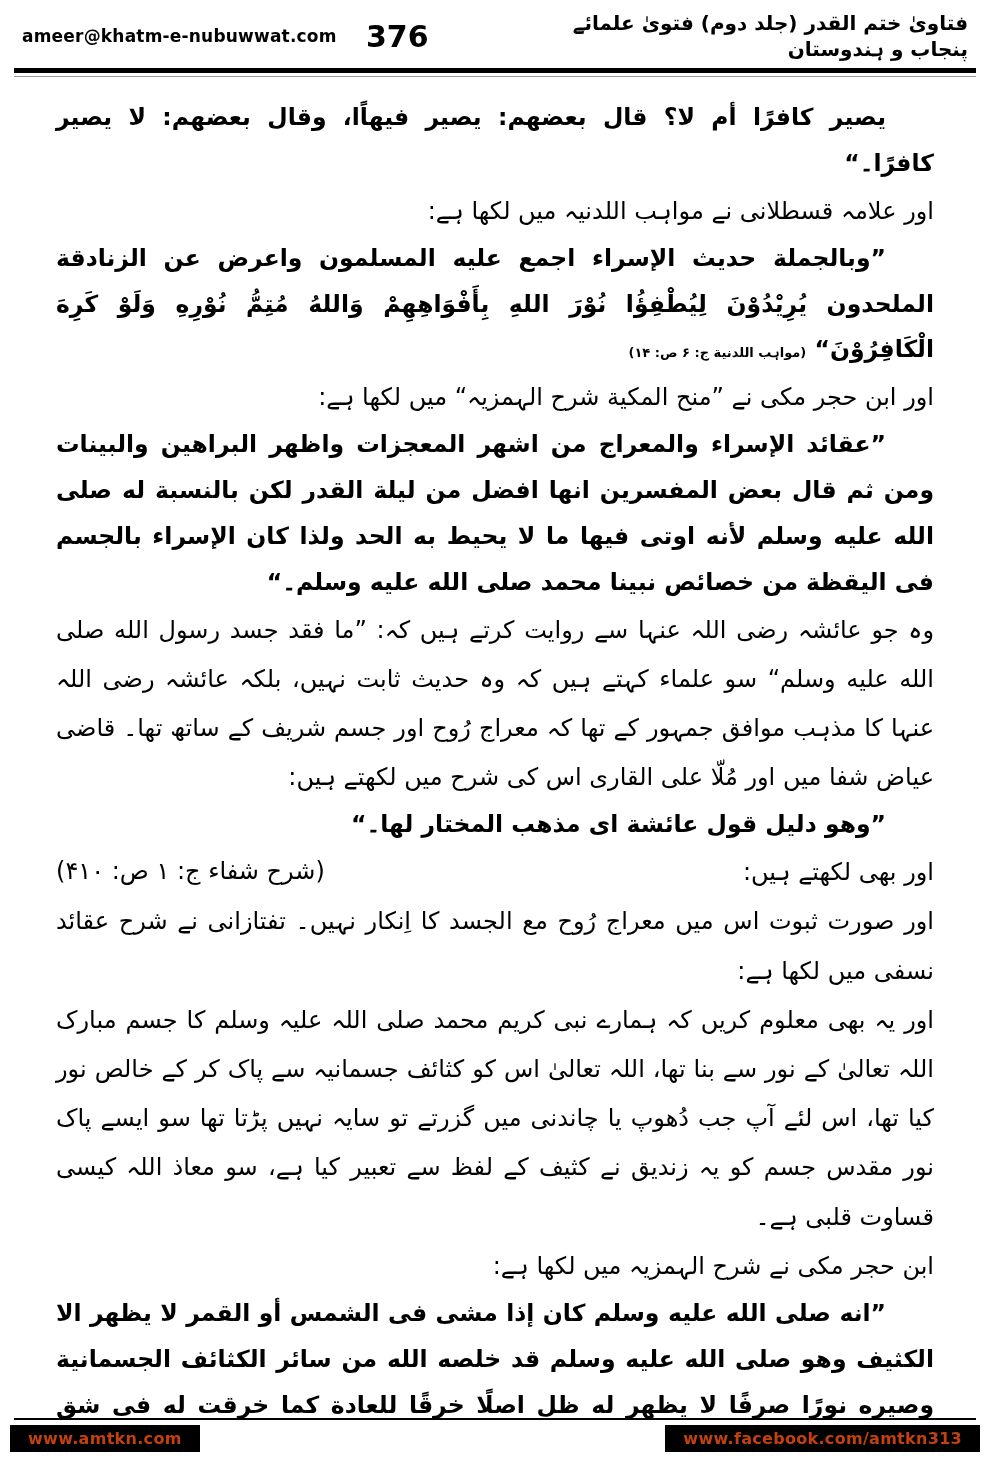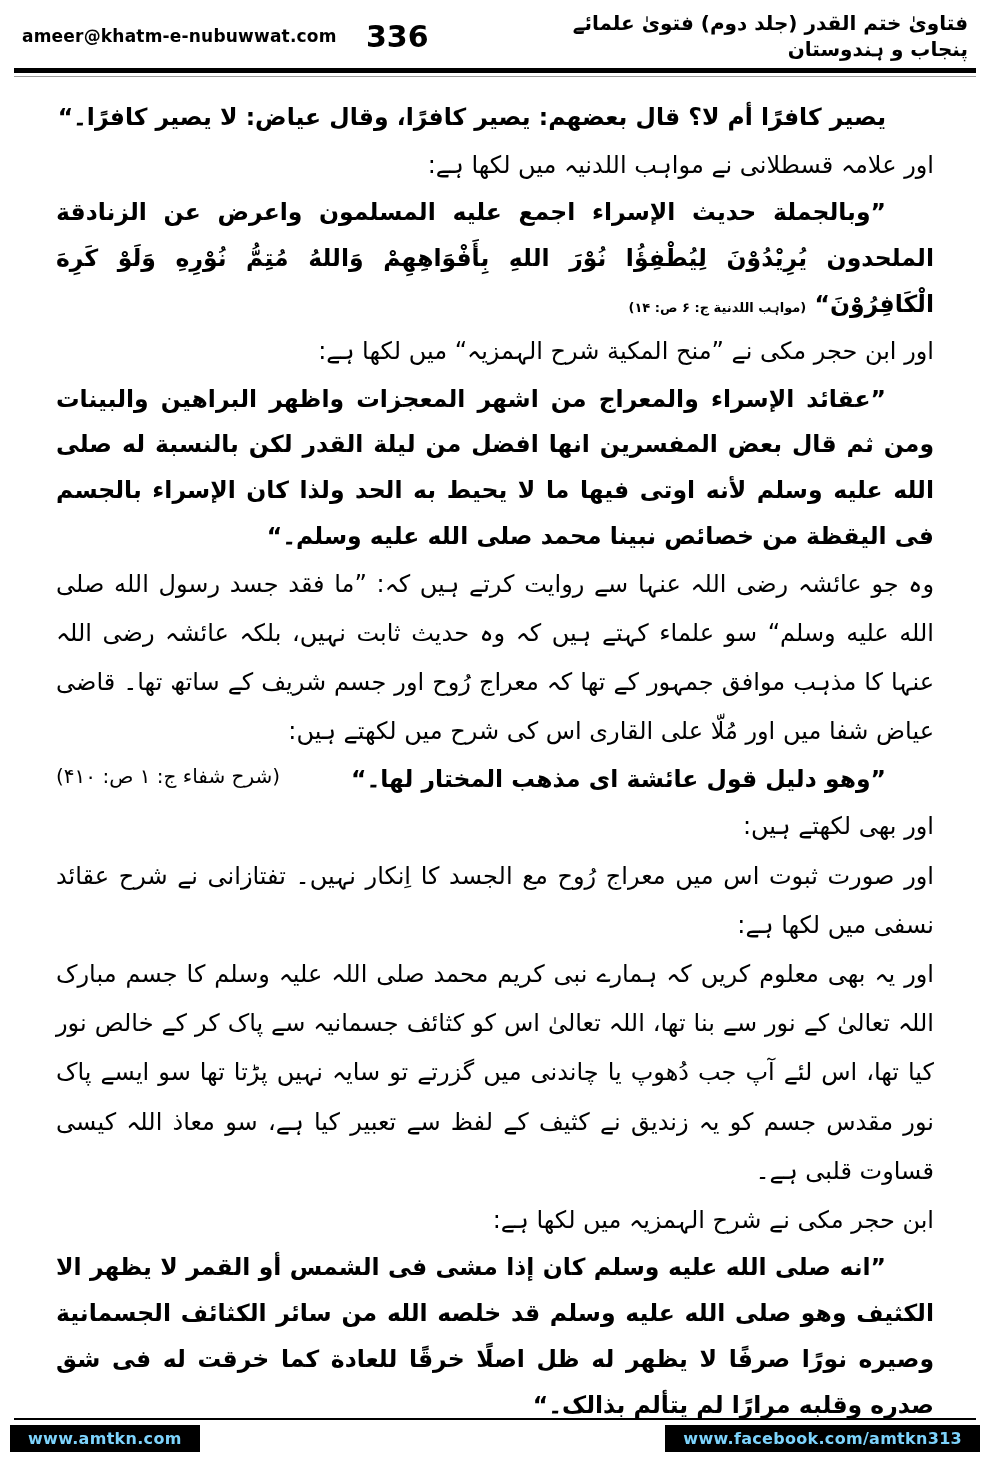--- a/index.html
+++ b/index.html
@@ -60,63 +60,63 @@
   }
   .para.arabic {
     font-weight: bold;
     font-size: 23.5px;
     line-height: 1.95;
   }
   .para.indent { text-indent: 48px; }
   .cite {
     float: left;
     font-weight: normal;
-    font-size: 20px;
+    font-size: 24px;
     line-height: inherit;
   }
   .tail {
     font-weight: bold;
     font-size: 13px;
     margin-top: 12px;
   }
 
   
   .ftr { padding: 0 10px 8px 10px; }
   .ftr-rule { height: 2px; background: #000; margin: 0 4px 5px 4px; }
   .ftr-bars {
     display: flex;
     justify-content: space-between;
     align-items: center;
   }
   .ftr-bar {
     background: #000;
-    color: #7dd3fc;
+    color: #c2410c;
     font-weight: bold;
     font-size: 16px;
     padding: 4px 18px;
     letter-spacing: .3px;
     white-space: nowrap;
   }
 </style>
 </head>
 <body>
 
 <div class="page">
 
   <div class="hdr">
     <span class="email" dir="ltr">ameer@khatm-e-nubuwwat.com</span>
-    <span class="pagenum">336</span>
+    <span class="pagenum">376</span>
     <span class="booktitle">فتاویٰ ختم القدر (جلد دوم) فتویٰ علمائے پنجاب و ہندوستان</span>
   </div>
 
   <div class="rule-thick"></div>
   <div class="rule-thin"></div>
 
   <main class="body">
-      <div class="para arabic indent">یصیر کافرًا أم لا؟ قال بعضهم: یصیر کافرًا، وقال عیاض: لا یصیر کافرًا۔“</div>
+      <div class="para arabic indent">یصیر کافرًا أم لا؟ قال بعضهم: یصیر فیهاًا، وقال بعضهم: لا یصیر کافرًا۔“</div>
       <div class="para urdu">اور علامہ قسطلانی نے مواہب اللدنیہ میں لکھا ہے:</div>
       <div class="para arabic indent">”وبالجملة حدیث الإسراء اجمع علیه المسلمون واعرض عن الزنادقة الملحدون یُرِیْدُوْنَ لِیُطْفِؤُا نُوْرَ اللهِ بِأَفْوَاهِهِمْ وَاللهُ مُتِمُّ نُوْرِهِ وَلَوْ کَرِهَ الْکَافِرُوْنَ“ <span class="tail"> (مواہب اللدنیة ج: ۶ ص: ۱۴)</span></div>
       <div class="para urdu">اور ابن حجر مکی نے ”منح المکیة شرح الہمزیہ“ میں لکھا ہے:</div>
       <div class="para arabic indent">”عقائد الإسراء والمعراج من اشهر المعجزات واظهر البراهین والبینات ومن ثم قال بعض المفسرین انها افضل من لیلة القدر لکن بالنسبة له صلی الله علیه وسلم لأنه اوتی فیها ما لا یحیط به الحد ولذا کان الإسراء بالجسم فی الیقظة من خصائص نبینا محمد صلی الله علیه وسلم۔“</div>
       <div class="para urdu">وہ جو عائشہ رضی اللہ عنہا سے روایت کرتے ہیں کہ: ”ما فقد جسد رسول الله صلی الله علیه وسلم“ سو علماء کہتے ہیں کہ وہ حدیث ثابت نہیں، بلکہ عائشہ رضی اللہ عنہا کا مذہب موافق جمہور کے تھا کہ معراج رُوح اور جسم شریف کے ساتھ تھا۔ قاضی عیاض شفا میں اور مُلّا علی القاری اس کی شرح میں لکھتے ہیں:</div>
       <div class="para arabic indent">”وهو دلیل قول عائشة ای مذهب المختار لها۔“<span class="cite">(شرح شفاء ج: ۱ ص: ۴۱۰)</span></div>
       <div class="para urdu">اور بھی لکھتے ہیں:</div>
       <div class="para urdu">اور صورت ثبوت اس میں معراج رُوح مع الجسد کا اِنکار نہیں۔ تفتازانی نے شرح عقائد نسفی میں لکھا ہے:</div>
       <div class="para urdu">اور یہ بھی معلوم کریں کہ ہمارے نبی کریم محمد صلی اللہ علیہ وسلم کا جسم مبارک اللہ تعالیٰ کے نور سے بنا تھا، اللہ تعالیٰ اس کو کثائف جسمانیہ سے پاک کر کے خالص نور کیا تھا، اس لئے آپ جب دُھوپ یا چاندنی میں گزرتے تو سایہ نہیں پڑتا تھا سو ایسے پاک نور مقدس جسم کو یہ زندیق نے کثیف کے لفظ سے تعبیر کیا ہے، سو معاذ اللہ کیسی قساوت قلبی ہے۔</div>
       <div class="para urdu">ابن حجر مکی نے شرح الہمزیہ میں لکھا ہے:</div>

